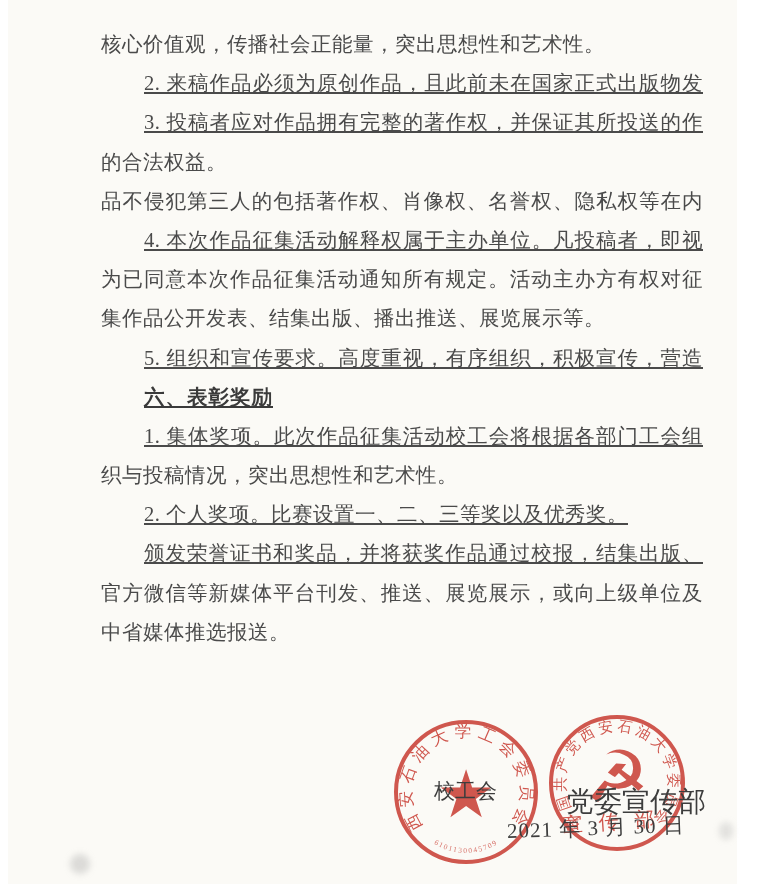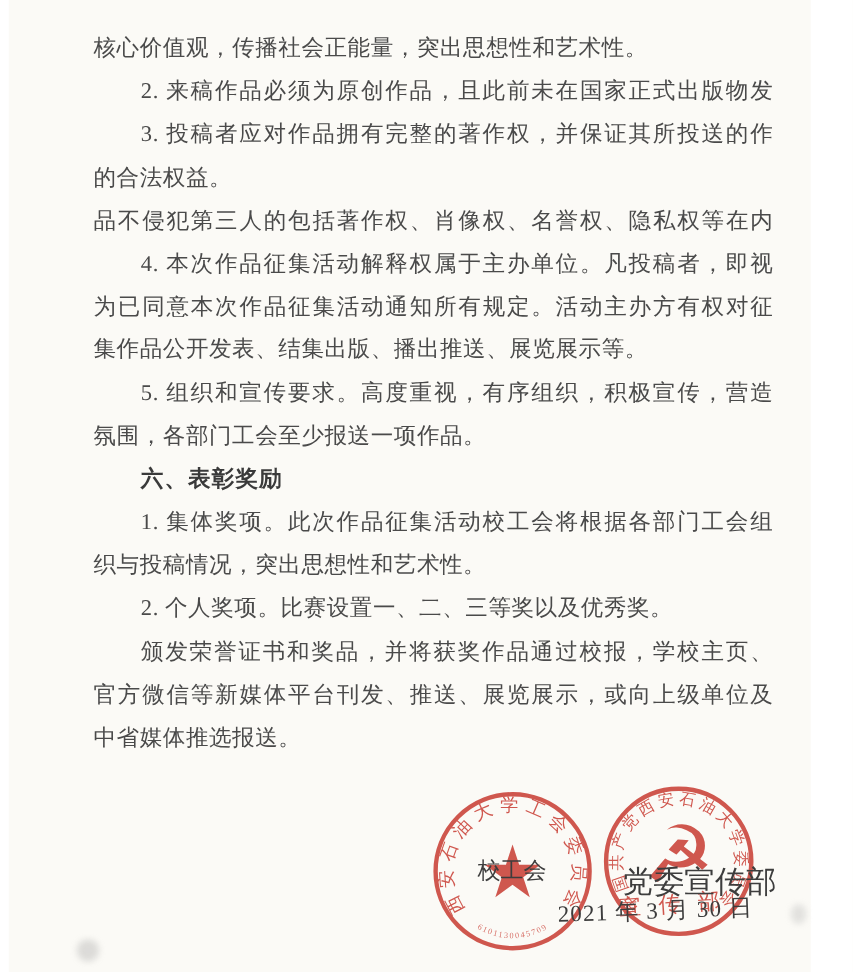--- a/index.html
+++ b/index.html
@@ -10,27 +10,27 @@
   }
   .paper{
     position:absolute;left:8px;top:0;width:729px;height:884px;
     background:#fbfaf6;
   }
   .doc{
     position:absolute;left:85px;top:25px;width:618px;
   }
   .line{
     height:39.2px;line-height:39.2px;font-size:20.5px;color:#4a4a4a;
-    letter-spacing:0.5px;white-space:nowrap;overflow:visible;
+    letter-spacing:0.5px;white-space:nowrap;overflow:visible;margin-left:16px;
   }
   .line.j{
     white-space:normal;overflow:hidden;
     text-align:justify;text-align-last:justify;text-justify:inter-character;
   }
-  .line.ind{padding-left:43px;}
+  .line.ind{padding-left:43px;text-decoration:underline;}
   .line.bold{font-weight:bold;color:#3a3a3a;letter-spacing:1px;}
   .seal{position:absolute;opacity:0.92;}
   .seal-union{left:386px;top:712px;}
   .seal-party{left:544px;top:710px;}
   .sig-text{position:absolute;color:#3d3d3d;white-space:nowrap;}
   .sig-union{left:434px;top:777px;font-size:21px;}
   .sig-dept{left:566px;top:783px;font-size:28px;}
   .sig-date{
     left:507px;top:817px;font-size:21px;letter-spacing:1px;
     transform:rotate(-2deg);transform-origin:left center;
@@ -48,26 +48,25 @@
   <div class="doc">
     <div class="line">核心价值观，传播社会正能量，突出思想性和艺术性。</div>
     <div class="line ind j">2. 来稿作品必须为原创作品，且此前未在国家正式出版物发</div>
     <div class="line ind j">3. 投稿者应对作品拥有完整的著作权，并保证其所投送的作</div>
     <div class="line">的合法权益。</div>
     <div class="line j">品不侵犯第三人的包括著作权、肖像权、名誉权、隐私权等在内</div>
     <div class="line ind j">4. 本次作品征集活动解释权属于主办单位。凡投稿者，即视</div>
     <div class="line j">为已同意本次作品征集活动通知所有规定。活动主办方有权对征</div>
     <div class="line">集作品公开发表、结集出版、播出推送、展览展示等。</div>
     <div class="line ind j">5. 组织和宣传要求。高度重视，有序组织，积极宣传，营造</div>
-    <div class="line">氛围，各部门工会至少报送一项作品。</div>
     <div class="line ind bold">六、表彰奖励</div>
     <div class="line ind j">1. 集体奖项。此次作品征集活动校工会将根据各部门工会组</div>
     <div class="line">织与投稿情况，突出思想性和艺术性。</div>
     <div class="line ind">2. 个人奖项。比赛设置一、二、三等奖以及优秀奖。</div>
-    <div class="line ind j">颁发荣誉证书和奖品，并将获奖作品通过校报，学校主页、</div>
+    <div class="line ind j">颁发荣誉证书和奖品，并将获奖作品通过校报，结集出版、</div>
     <div class="line j">官方微信等新媒体平台刊发、推送、展览展示，或向上级单位及</div>
     <div class="line">中省媒体推选报送。</div>
   </div>
 
   <svg class="seal seal-union" width="160" height="160" viewBox="0 0 160 160">
     <circle cx="80" cy="80" r="70" fill="none" stroke="#cc4a40" stroke-width="4"></circle>
     <path id="unionArc" d="M 37.9 115.4 A 55 55 0 1 1 122.1 115.4" fill="none"></path>
     <path id="unionSerialArc" d="M 49.5 132.8 A 61 61 0 0 0 110.5 132.8" fill="none"></path>
     <text font-size="16.5" fill="#cc4a40" letter-spacing="6">
       <textPath href="#unionArc" startOffset="50%" text-anchor="middle">西安石油大学工会委员会</textPath>

